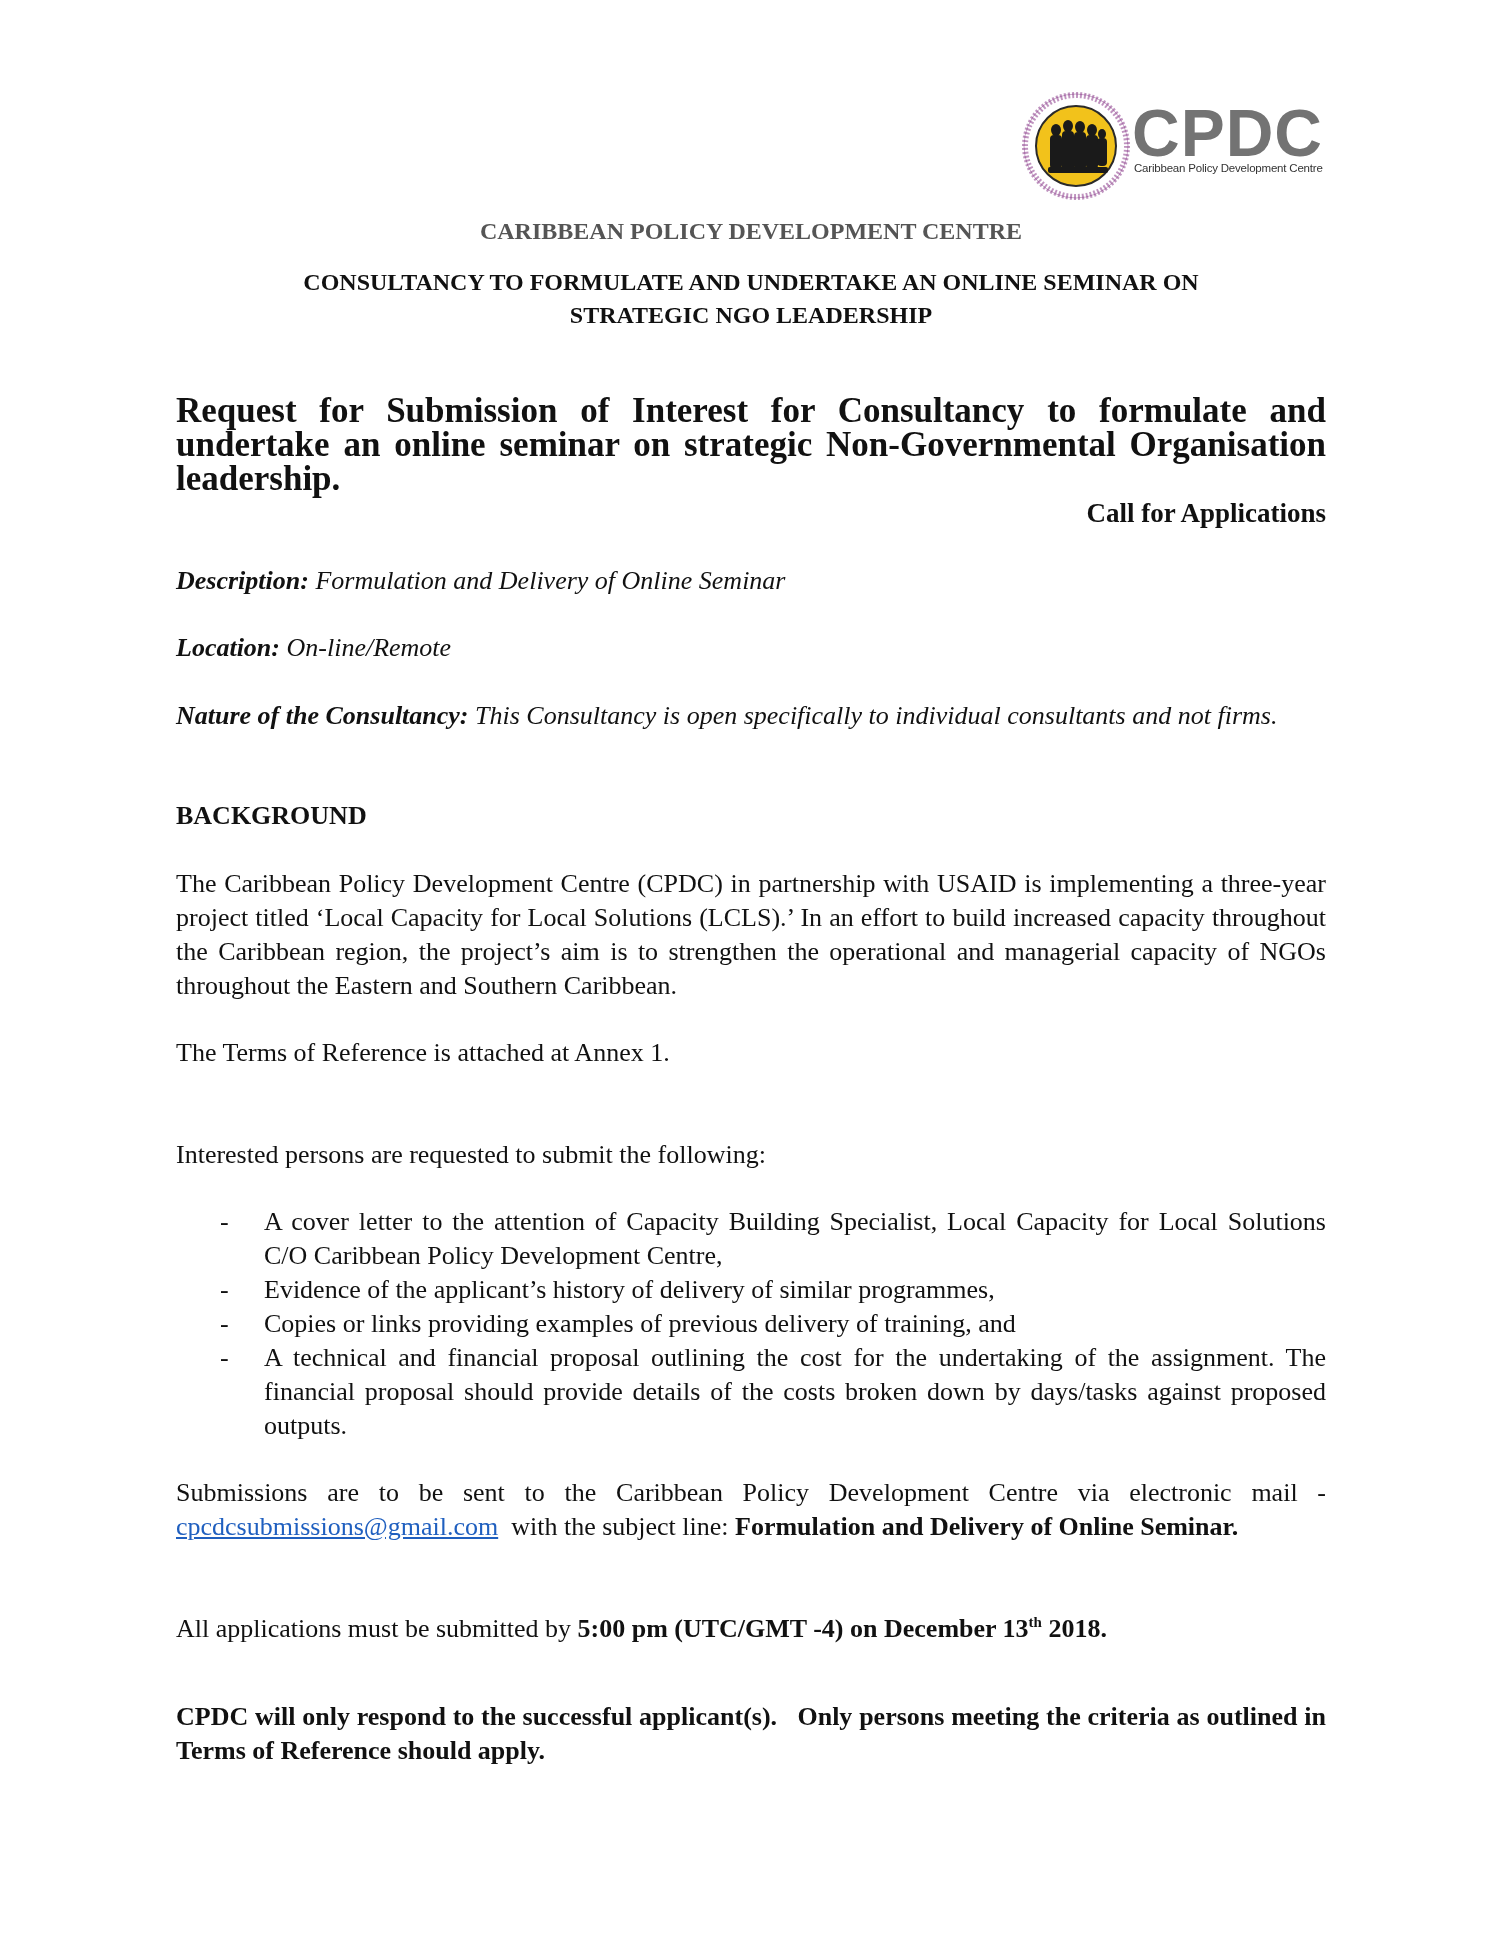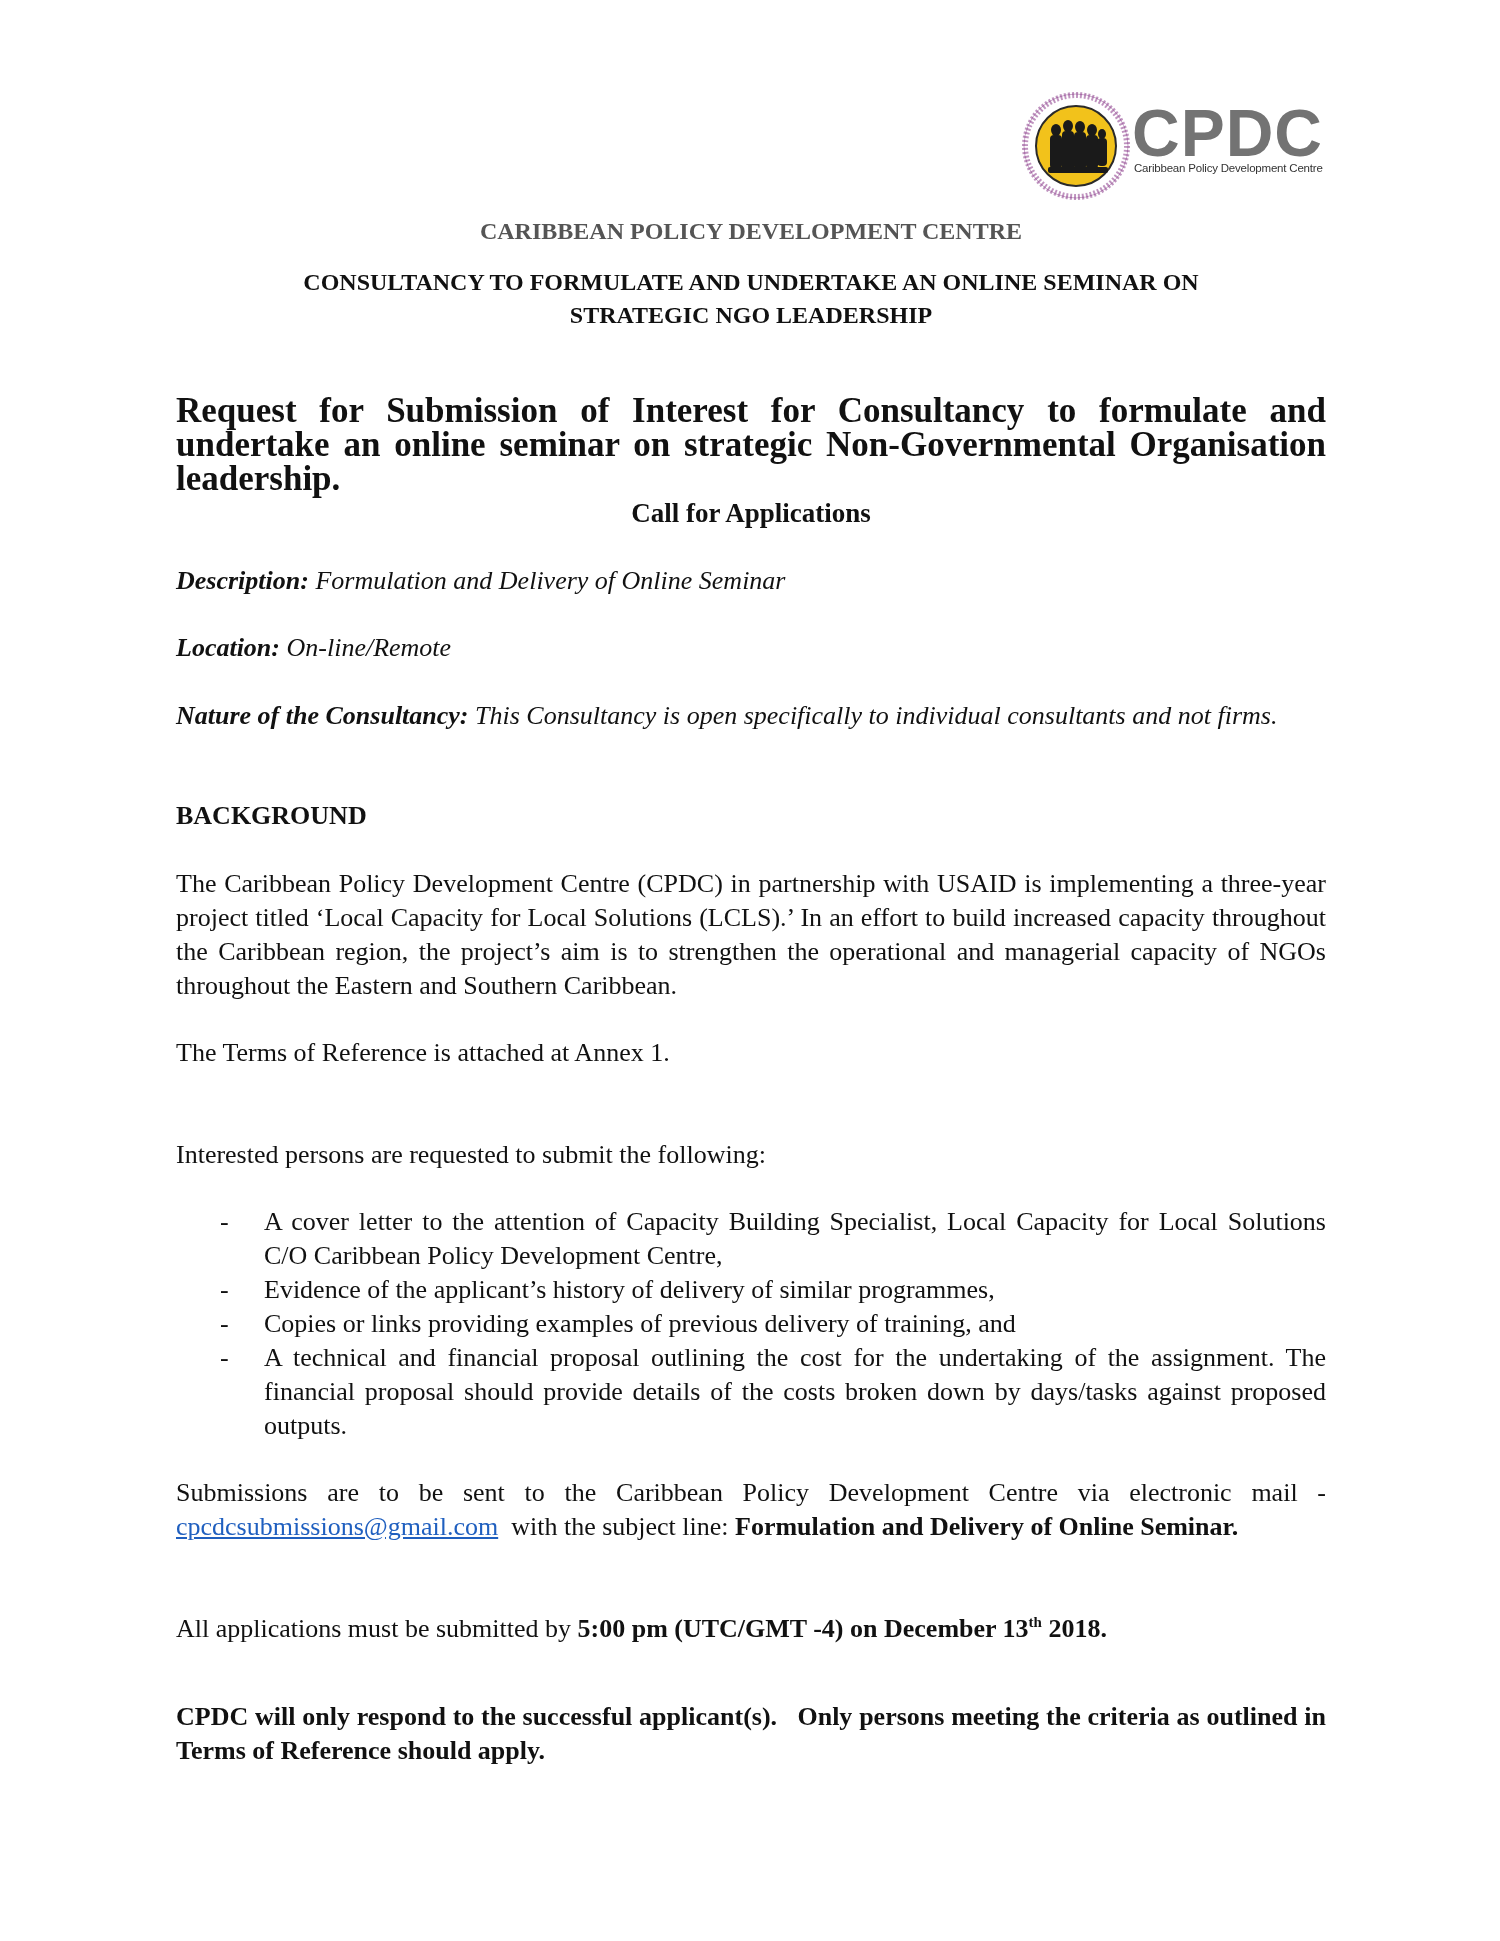--- a/index.html
+++ b/index.html
@@ -20,21 +20,21 @@
 
     .block { position: absolute; left: 176px; width: 1150px; font-size: 26px; line-height: 34px; }
     .center { text-align: center; }
     .justify { text-align: justify; text-align-last: left; }
     .bold { font-weight: 700; margin-top: 20px; }
 
     .org-title { top: 216px; left: 176px; width: 1150px; text-align: center; font-weight: 700; font-size: 24px; color: #555555; line-height: 30px; }
     .doc-title { top: 266px; left: 176px; width: 1150px; text-align: center; font-weight: 700; font-size: 24px; line-height: 33px; }
 
     .intro { top: 394px; font-weight: 700; font-size: 35px; line-height: 34px; }
-    .cfa { top: 496px; font-weight: 700; font-size: 27px; }
+    .cfa { top: 496px; font-weight: 700; font-size: 27px; text-align: right; }
 
     .kv { font-size: 26px; line-height: 34px; font-style: italic; }
     .kv .k { font-weight: 700; }
 
     .heading { font-weight: 700; font-size: 26px; }
 
     ul.bullets { list-style: none; margin: 0; padding: 0; }
     ul.bullets li { position: relative; padding-left: 88px; font-size: 26px; line-height: 34px; text-align: justify; text-align-last: left; }
     ul.bullets li .dash { position: absolute; left: 44px; top: 0; }
 

